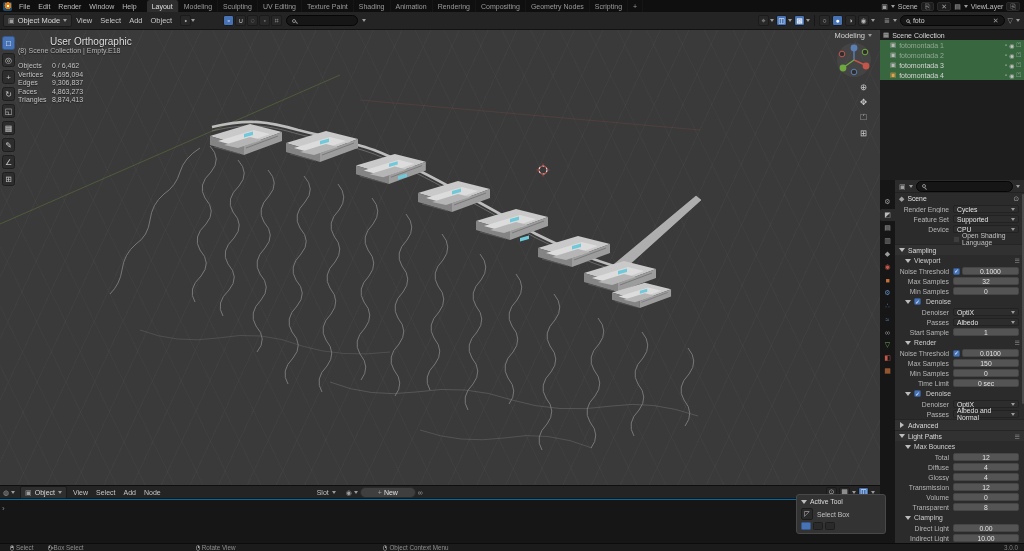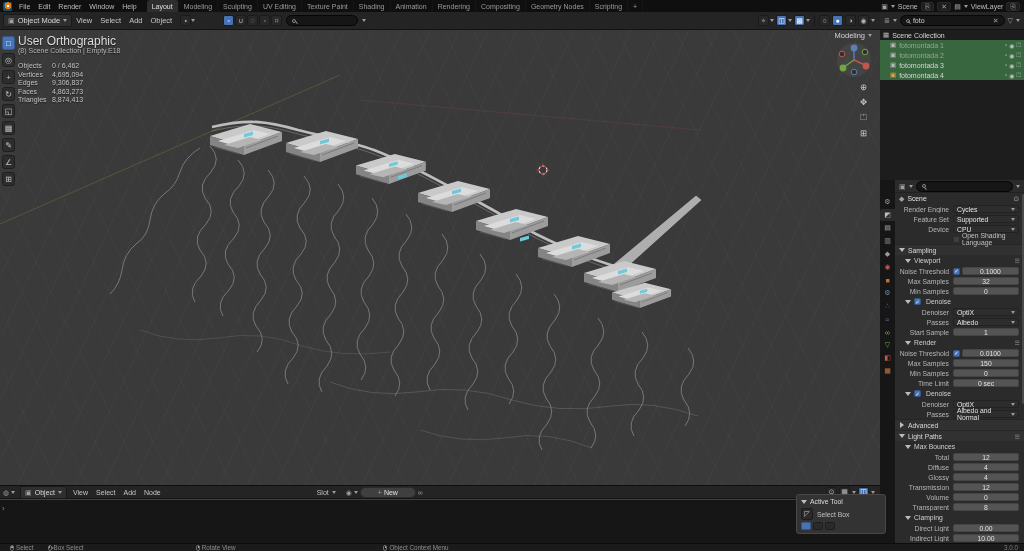--- a/index.html
+++ b/index.html
@@ -1,16 +1,16 @@
 <!DOCTYPE html>
 <html><head>
 <meta charset="utf-8">
 <style>
   html,body{margin:0;padding:0;background:#000;}
-  .app{position:relative;width:1024px;height:551px;background:#404040;overflow:hidden;
+  .app{position:relative;width:1024px;height:551px;background:#0369a1;overflow:hidden;
        font-family:"Liberation Sans",sans-serif;color:#c0c0c0;-webkit-font-smoothing:antialiased;}
   .app *{box-sizing:border-box;}
 
   
   .topbar{position:absolute;top:0;left:0;right:0;height:12px;background:#0f0f0f;
           display:flex;align-items:center;font-size:7px;color:#bdbdbd;z-index:40;}
   .blogo{width:9px;height:9px;margin:0 3px 0 3px;border-radius:2px;
          background:radial-gradient(circle at 55% 42%, #fff 0 1.2px, #e87d0d 1.3px 3.4px, #1b4f72 3.5px);}
   .tmenu{padding:0 4px;height:100%;display:flex;align-items:center;cursor:default;}
   .wtabs{display:flex;height:100%;margin-left:6px;}
@@ -47,21 +47,21 @@
              font-size:7px;padding:0 4px;z-index:30;}
   .xclear{color:#9a9a9a;font-size:7px;margin-left:auto;}
 
   
   .viewport{position:absolute;top:30px;left:0;width:880px;height:455px;background:#3a3a3a;
     background-image:
       repeating-linear-gradient(115deg, rgba(255,255,255,0.025) 0 1px, transparent 1px 26px),
       repeating-linear-gradient(64deg, rgba(255,255,255,0.02) 0 1px, transparent 1px 26px);}
   .scene-svg{position:absolute;inset:0;}
   .vp-info{position:absolute;left:18px;top:7px;text-shadow:0 1px 1px rgba(0,0,0,.55);line-height:9px;}
-  .vp-view{font-size:12px;color:#dcdcdc;}
+  .vp-view{font-size:10px;color:#dcdcdc;margin-left:32px;}
   .vp-ctx{font-size:7px;color:#b4b4b4;}
   .vp-stats{margin-top:7px;font-size:7px;color:#c3c3c3;}
   .stat-row{display:flex;line-height:8.6px;}
   .stat-lbl{width:34px;}
   .vp-toolbar{position:absolute;left:2px;top:6px;display:flex;flex-direction:column;gap:3px;z-index:5;}
   .tool-btn{width:13px;height:14px;background:#2c2c2cdd;border:1px solid #1e1e1e;border-radius:2.5px;
             display:flex;align-items:center;justify-content:center;font-size:8px;color:#c3c3c3;}
   .tool-btn.active{background:#4772b3;color:#fff;border-color:#35578a;}
   .vp-options{position:absolute;top:1px;right:8px;font-size:7.5px;color:#d2d2d2;display:flex;gap:3px;align-items:center;z-index:5;}
   .nav-gizmo{position:absolute;top:12px;right:8px;width:36px;height:36px;z-index:5;}

